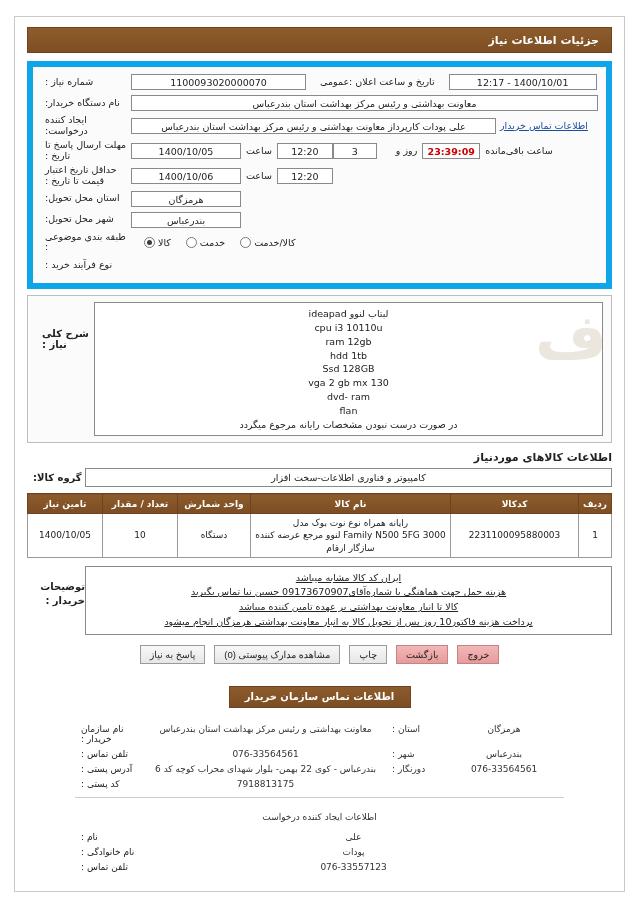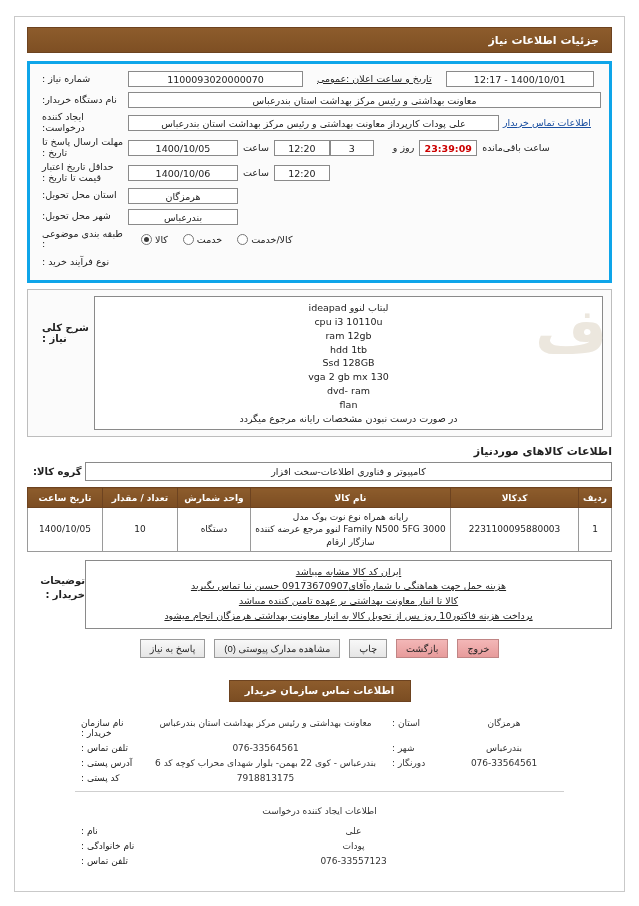--- a/index.html
+++ b/index.html
@@ -34,21 +34,21 @@
     line-height:26px;
     text-align:right;
     padding:0 12px;
     font-size:11px;
     font-weight:bold;
     border:1px solid #6d4320;
     box-sizing:border-box;
   }
   .section{
     margin:8px 12px 0 12px;
-    border:3px solid #0ea5e9;
+    border:6px solid #0ea5e9;
     background:#fbfbfb;
     box-sizing:border-box;
     padding:6px 8px;
   }
   .row{
     display:flex;
     flex-direction:row-reverse;
     align-items:center;
     margin-bottom:3px;
     min-height:18px;
@@ -267,21 +267,21 @@
 <div class="page">
   <div class="outer-frame">
 
     <div class="header-bar">جزئیات   اطلاعات نیاز</div>
 
     <div class="section">
 
       <div class="row">
         <div class="lbl">شماره نیاز :</div>
         <div class="fld f-req">1100093020000070</div>
-        <div class="lbl" style="width:auto;padding:0 14px;text-decoration:underline;">تاریخ و ساعت اعلان :عمومی</div>
+        <div class="lbl" style="width:auto;padding:0 14px;">تاریخ و ساعت اعلان :عمومی</div>
         <div class="fld f-date">1400/10/01 - 12:17</div>
       </div>
 
       <div class="row">
         <div class="lbl">نام دستگاه خریدار:</div>
         <div class="fld f-org" style="width:auto;flex:1;">معاونت  بهداشتی و رئیس مرکز بهداشت استان بندرعباس</div>
       </div>
 
       <div class="row">
         <div class="lbl">ایجاد کننده درخواست:</div>
@@ -363,21 +363,21 @@
     </div>
 
     <table class="goods">
       <thead>
         <tr>
           <th style="width:30px">ردیف</th>
           <th style="width:125px">کدکالا</th>
           <th>نام کالا</th>
           <th style="width:70px">واحد شمارش</th>
           <th style="width:72px">تعداد / مقدار</th>
-          <th style="width:72px">تاریخ ساعت</th>
+          <th style="width:72px">تامین نیاز</th>
         </tr>
       </thead>
       <tbody>
         <tr>
           <td>1</td>
           <td>2231100095880003</td>
           <td class="name-cell" style="white-space:pre-line">رایانه همراه نوع نوت بوک  مدل
 3000 Family  N500  5FG لنوو مرجع عرضه کننده سازگار ارقام</td>
           <td>دستگاه</td>
           <td>10</td>

